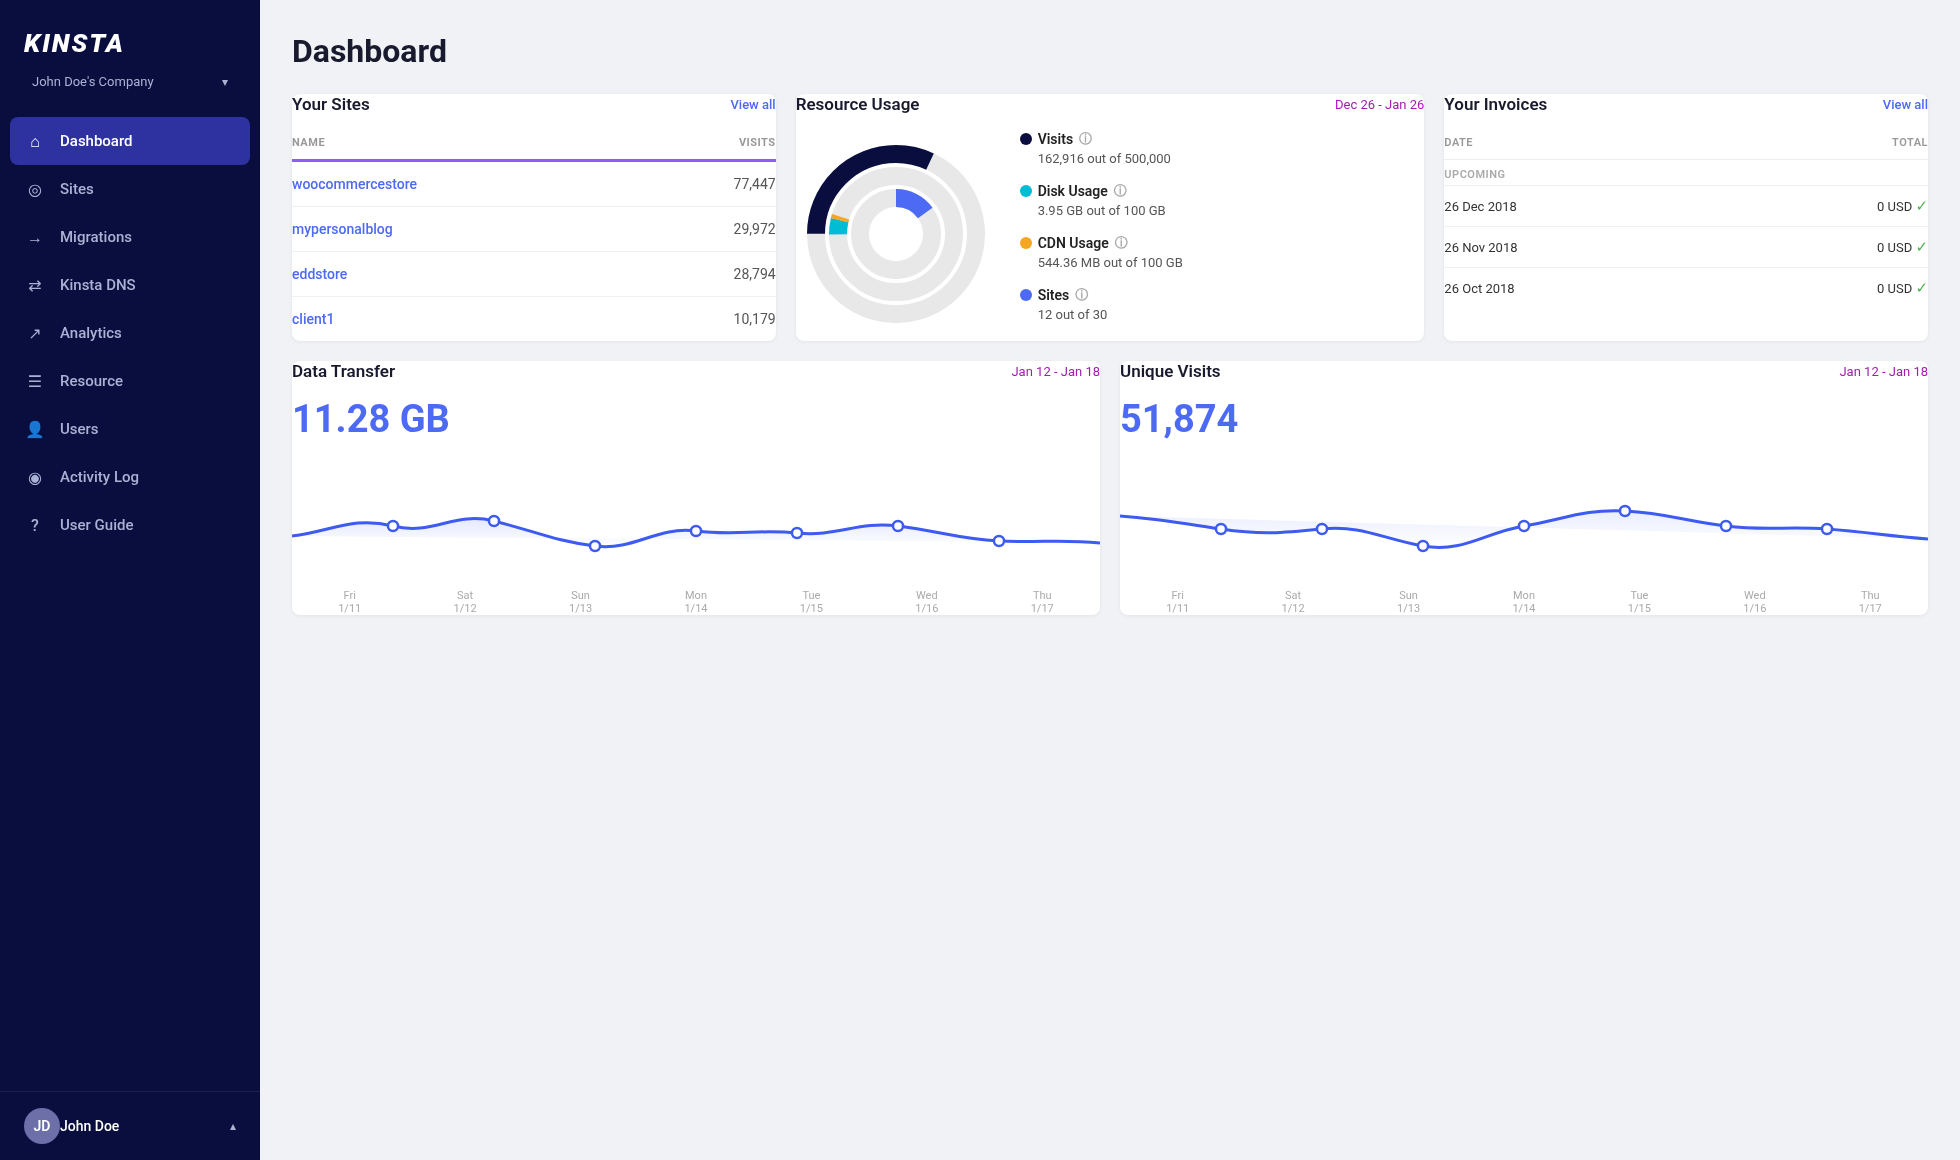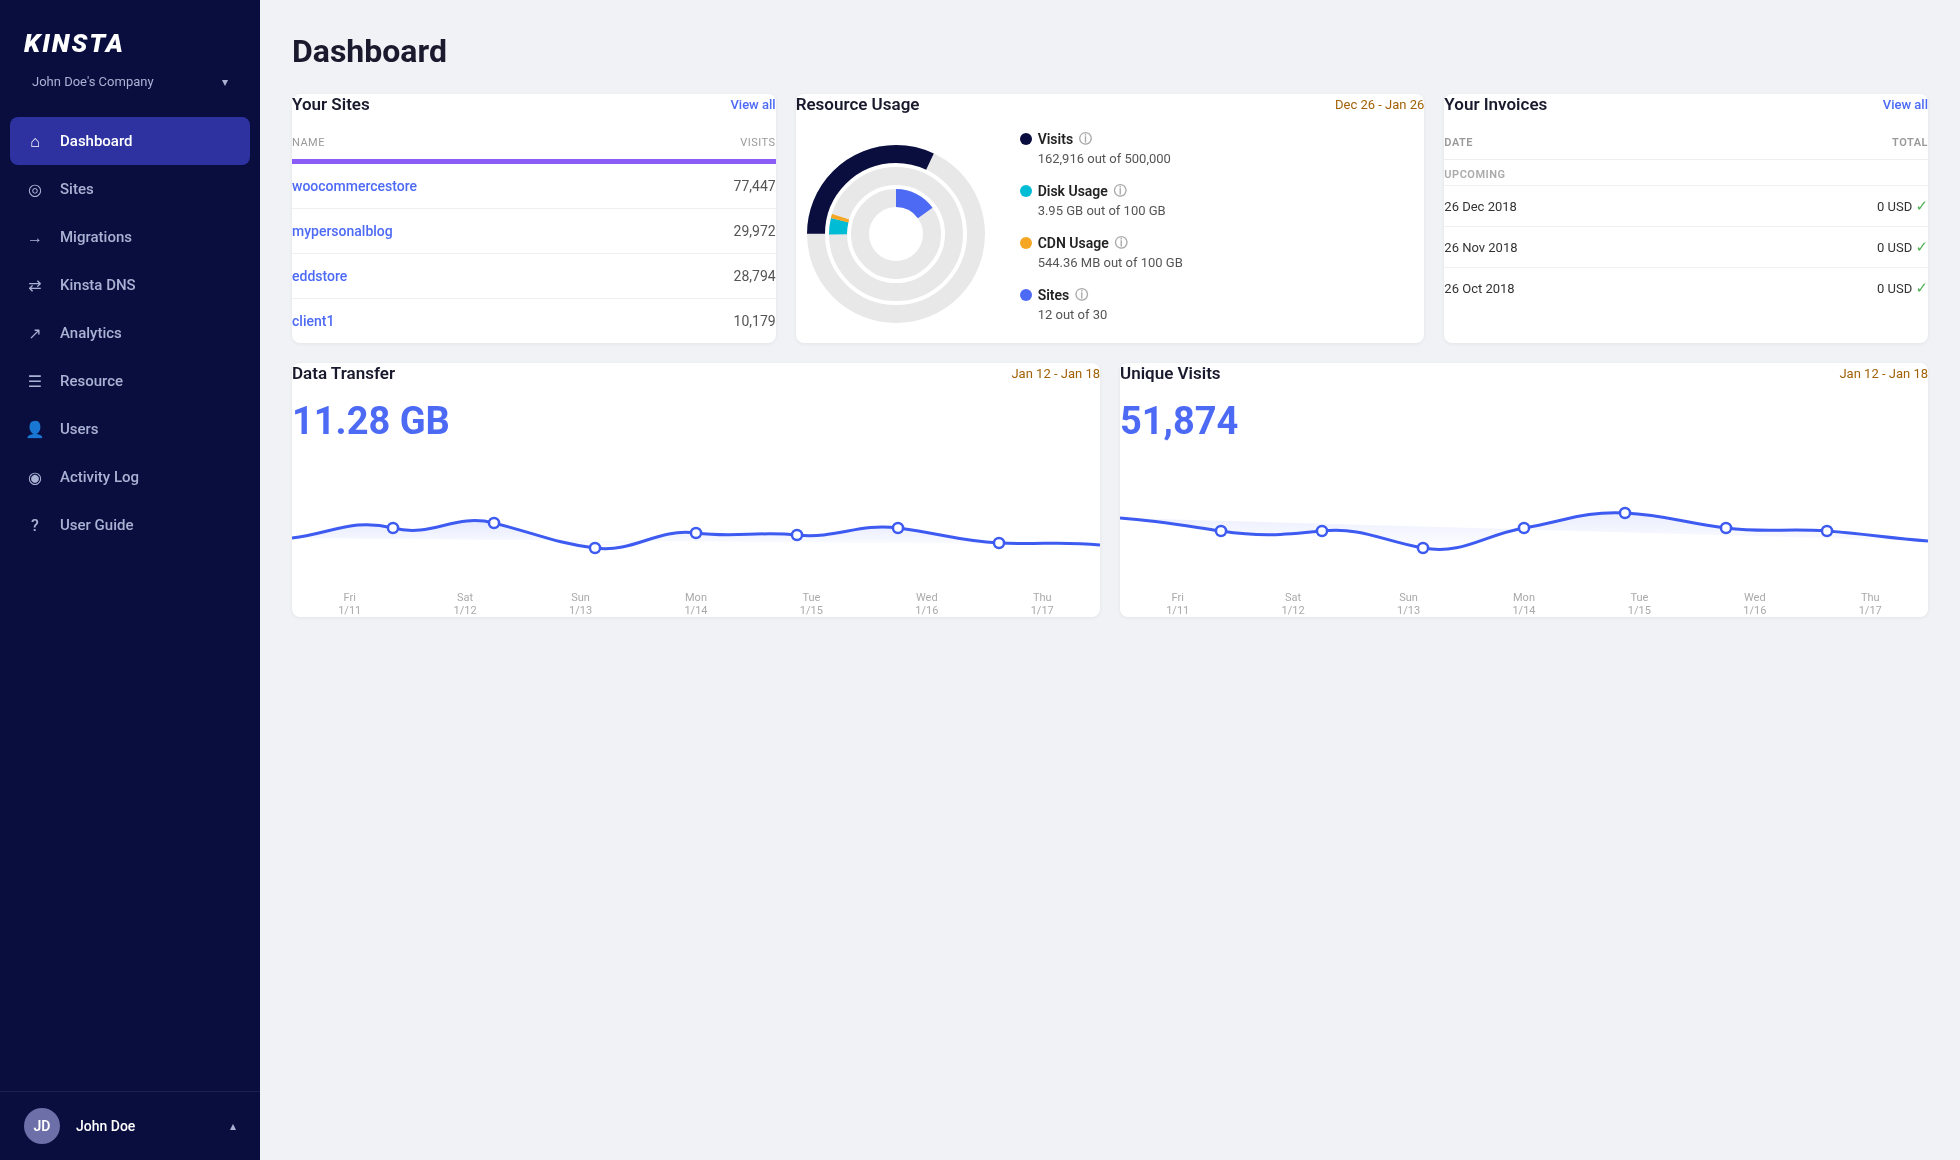--- a/index.html
+++ b/index.html
@@ -65,21 +65,21 @@
       align-items: center;
       justify-content: center;
       font-size: 16px;
       flex-shrink: 0;
     }
     .sidebar-footer {
       padding: 16px 24px;
       border-top: 1px solid rgba(255,255,255,0.08);
       display: flex;
       align-items: center;
-      gap: 16px;
+      gap: 0;
       cursor: pointer;
     }
     .avatar {
       width: 36px;
       height: 36px;
       border-radius: 50%;
       background: #6c6fa8;
       display: flex;
       align-items: center;
       justify-content: center;
@@ -139,34 +139,34 @@
     }
     .card-link {
       font-size: 13px;
       color: #4d6af5;
       cursor: pointer;
       text-decoration: none;
       font-weight: 500;
     }
     .card-date {
       font-size: 13px;
-      color: #a16207;
+      color: #a21caf;
     }
 
     
     .sites-table { width: 100%; border-collapse: collapse; }
     .sites-table th {
       text-align: left;
       font-size: 11px;
-      font-weight: 400;
+      font-weight: 700;
       color: #999;
       letter-spacing: 0.5px;
       text-transform: uppercase;
       padding: 6px 0 10px;
-      border-bottom: 5px solid #8b5cf6;
+      border-bottom: 3px solid #8b5cf6;
     }
     .sites-table th.right { text-align: right; }
     .sites-table td {
       padding: 14px 0;
       border-bottom: 1px solid #f0f0f0;
       font-size: 14px;
     }
     .sites-table td.site-name a {
       color: #4d6af5;
       text-decoration: none;

